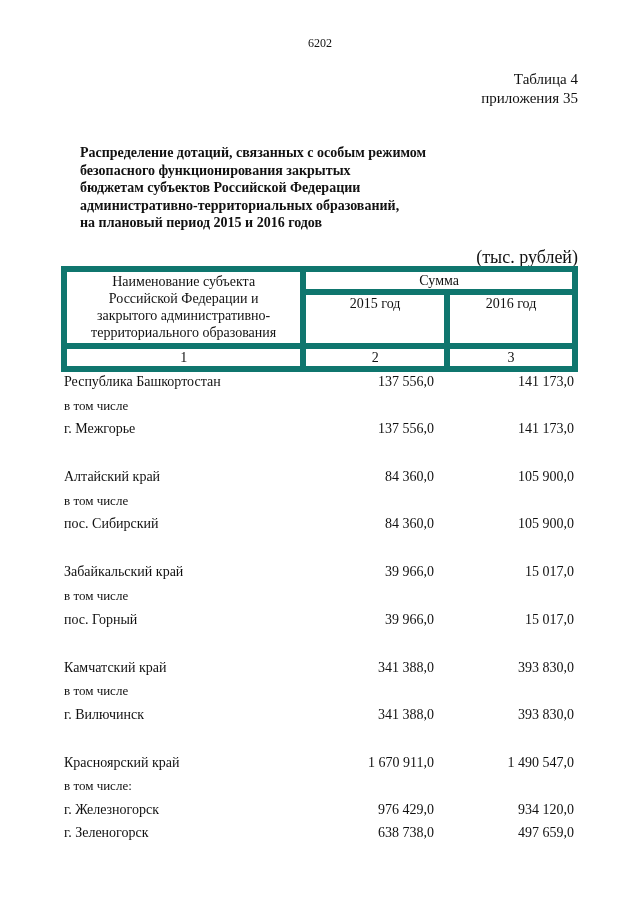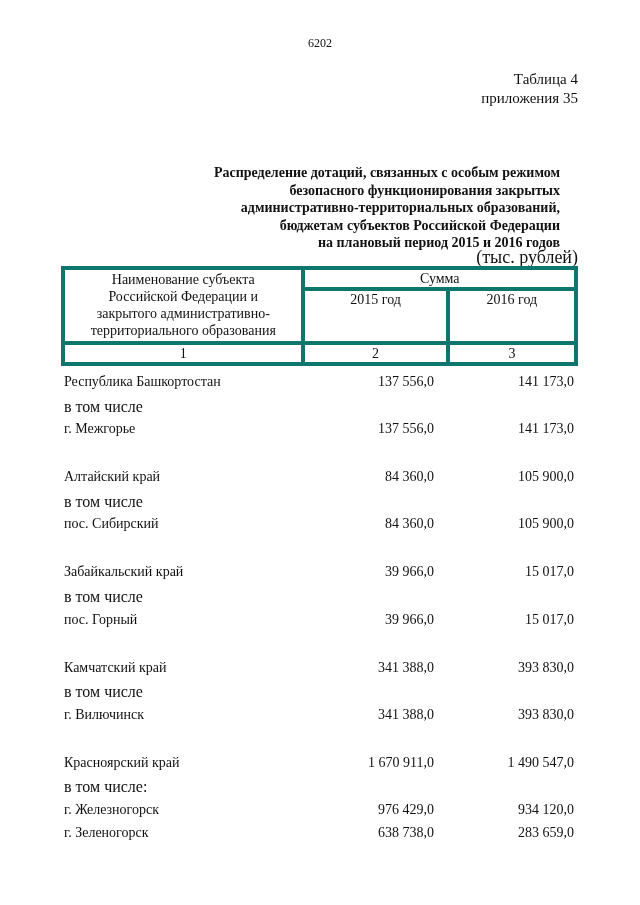--- a/index.html
+++ b/index.html
@@ -1,52 +1,52 @@
 <!DOCTYPE html>
 <html><head>
 <meta charset="utf-8">
 <style>
   html, body { margin: 0; padding: 0; background: #ffffff; }
   body { width: 640px; height: 905px; position: relative; overflow: hidden;
          font-family: "Liberation Serif", "DejaVu Serif", serif; color: #111; }
   .abs { position: absolute; }
   #page-number { left: 0; width: 640px; top: 36px; text-align: center; font-size: 12px; }
   #table-caption { right: 62px; top: 70px; text-align: right; font-size: 15px; line-height: 19px; }
-  #doc-title { left: 80px; width: 480px; top: 144px; text-align: right; font-weight: bold;
-               font-size: 14px; line-height: 17.5px; margin-top: 20px; }
+  #doc-title { left: 80px; width: 480px; top: 144px; text-align: left; font-weight: bold;
+               font-size: 14px; line-height: 17.5px; }
   #units { right: 62px; top: 247px; font-size: 18px; }
   table.hdr { position: absolute; left: 61px; top: 266px; width: 517px; border-collapse: collapse;
               font-size: 14px; }
-  table.hdr td { border: 4px solid #0f766e; text-align: center; vertical-align: top; padding: 0; line-height: 17px; }
+  table.hdr td { border: 6px solid #0f766e; text-align: center; vertical-align: top; padding: 0; line-height: 17px; }
   .c1 { width: 236px; }
   .c2 { width: 140px; }
   .c3 { width: 124px; }
   .rows { position: absolute; left: 64px; top: 374px; width: 514px; font-size: 14px; }
   .row { position: relative; height: 23.6px; }
   .row .name { position: absolute; left: 0; top: 0; white-space: nowrap; }
   .row .v1 { position: absolute; right: 144px; top: 0; white-space: nowrap; }
   .row .v2 { position: absolute; right: 4px; top: 0; white-space: nowrap; }
-  .sub { font-size: 16px; }
+  .sub { font-size: 13px; }
   .gap { height: 24.4px; }
 </style>
 </head>
 <body>
 
 <div id="page-number" class="abs">6202</div>
 
 <div id="table-caption" class="abs">
   <div>Таблица 4</div>
   <div>приложения 35</div>
 </div>
 
 <div id="doc-title" class="abs">
   <div>Распределение дотаций, связанных с особым режимом</div>
   <div>безопасного функционирования закрытых</div>
+  <div>бюджетам субъектов Российской Федерации</div>
   <div>административно-территориальных образований,</div>
-  <div>бюджетам субъектов Российской Федерации</div>
   <div>на плановый период 2015 и 2016 годов</div>
 </div>
 
 <div id="units" class="abs">(тыс. рублей)</div>
 
 <table class="hdr">
   <tbody>
       <tr style="height:18px">
     <td class="c1" rowspan="2" style="padding-top:1px">
       <div>Наименование субъекта</div>
@@ -139,15 +139,15 @@
     <span class="name">в том числе:</span>
   </div>
   <div class="row">
     <span class="name">г. Железногорск</span>
     <span class="v1">976 429,0</span>
     <span class="v2">934 120,0</span>
   </div>
   <div class="row">
     <span class="name">г. Зеленогорск</span>
     <span class="v1">638 738,0</span>
-    <span class="v2">283 659,0</span>
+    <span class="v2">497 659,0</span>
   </div>
 </div>
 
 </body></html>

